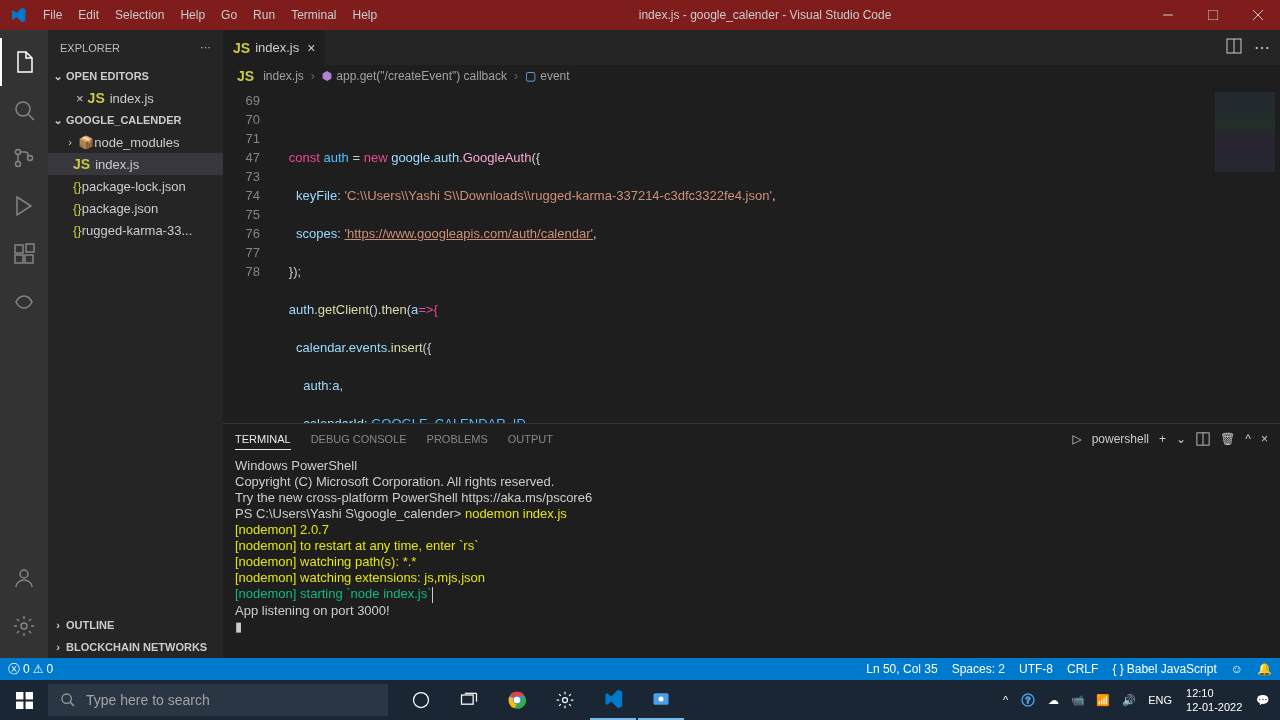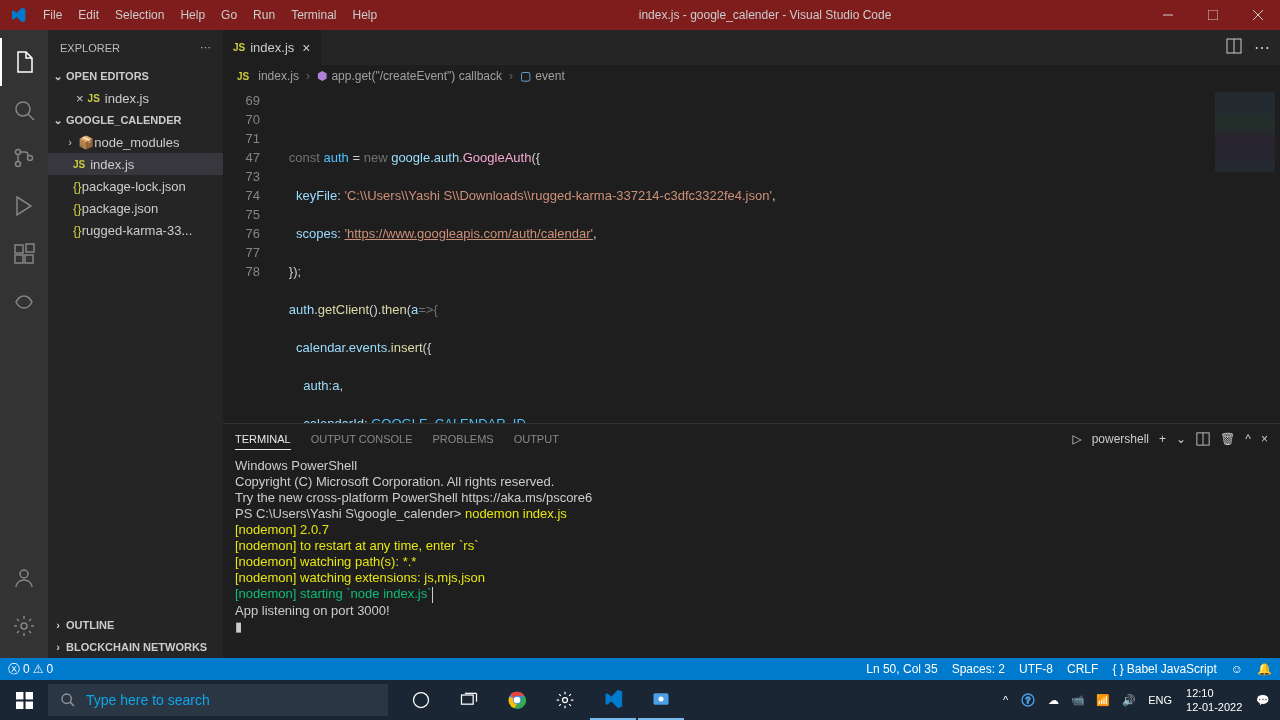--- a/index.html
+++ b/index.html
@@ -15,58 +15,58 @@
 .activity-icon { width: 48px; height: 48px; display: flex; align-items: center; justify-content: center; color: #858585; cursor: pointer; }
 .activity-icon.active { color: #ffffff; border-left: 2px solid #fff; }
 .activity-bottom { margin-top: auto; margin-bottom: 8px; }
 .sidebar { width: 175px; background: #252526; display: flex; flex-direction: column; font-size: 11px; }
 .sidebar-header { height: 35px; display: flex; align-items: center; padding: 0 12px; color: #bbbbbb; justify-content: space-between; }
 .section-title { height: 22px; display: flex; align-items: center; padding-left: 2px; font-weight: 700; font-size: 11px; color: #cccccc; cursor: pointer; }
 .chevron { display: inline-block; width: 16px; text-align: center; font-size: 11px; }
 .file-item { height: 22px; display: flex; align-items: center; padding-left: 14px; cursor: pointer; font-size: 13px; }
 .file-item.indent { padding-left: 28px; }
 .file-item.selected { background: #37373d; }
-.js-icon { color: #cbcb41; font-weight: bold; font-size: 10px; margin-right: 5px; }
+.js-icon { color: #cbcb41; font-weight: bold; font-size: 14px; margin-right: 5px; }
 .json-icon { color: #cbcb41; }
 .folder-icon { color: #4ec04e; }
 .sidebar-bottom { margin-top: auto; }
 .editor-area { flex: 1; display: flex; flex-direction: column; background: #1e1e1e; }
 .tabs { height: 35px; background: #252526; display: flex; align-items: center; }
 .tab { height: 35px; background: #1e1e1e; display: flex; align-items: center; padding: 0 10px; font-size: 13px; border-right: 1px solid #252526; }
 .tab-close { margin-left: 8px; color: #cccccc; font-size: 14px; cursor: pointer; }
 .editor-actions { margin-left: auto; display: flex; gap: 12px; padding-right: 10px; }
 .breadcrumbs { height: 22px; display: flex; align-items: center; padding-left: 14px; font-size: 12px; color: #a0a0a0; gap: 4px; }
 .bc-sep { color: #666; margin: 0 3px; }
 .code-area { flex: 1; display: flex; position: relative; overflow: hidden; }
 .gutter { width: 55px; text-align: right; padding-right: 18px; color: #858585; font-family: 'Consolas', monospace; font-size: 13px; line-height: 19px; padding-top: 4px; }
 .code-content { flex: 1; font-family: 'Consolas', monospace; font-size: 13px; line-height: 19px; padding-top: 4px; white-space: pre; }
 .minimap { width: 80px; background: #1e1e1e; position: relative; }
 .minimap-content { position: absolute; top: 5px; right: 5px; width: 60px; height: 80px; background: linear-gradient(#2a3a4a 20%, #2a4a3a 40%, #3a2a4a 60%, #2a3a4a); opacity: 0.4; }
-.kw-blue { color: #737373; }
+.kw-blue { color: #ec4899; }
 .kw-type { color: #f9a8d4; }
 .kw-var { color: #9cdcfe; }
 .kw-str { color: #ce9178; }
 .kw-func { color: #dcdcaa; }
 .kw-const { color: #4fc1ff; }
 .panel { height: 235px; background: #1e1e1e; border-top: 1px solid #333; display: flex; flex-direction: column; }
 .panel-tabs { height: 30px; display: flex; align-items: center; padding: 0 12px; font-size: 11px; gap: 20px; }
 .panel-tab { color: #888; cursor: pointer; padding: 4px 0; }
 .panel-tab.active { color: #e7e7e7; border-bottom: 1px solid #e7e7e7; }
 .panel-actions { margin-left: auto; display: flex; align-items: center; gap: 10px; font-size: 12px; }
 .terminal-content { flex: 1; padding: 4px 12px; font-family: 'Consolas', monospace; font-size: 13px; line-height: 16px; color: #cccccc; }
 .t-yellow { color: #e5e510; }
 .t-green { color: #0dbc79; }
 .t-cmd { color: #e5e510; }
 .statusbar { height: 22px; background: #007acc; display: flex; align-items: center; font-size: 12px; color: #fff; padding: 0 8px; }
 .sb-item { margin-right: 14px; display: flex; align-items: center; gap: 3px; cursor: pointer; }
 .sb-right { margin-left: auto; display: flex; }
 .sb-right .sb-item { margin-right: 0; margin-left: 14px; }
 .taskbar { height: 40px; background: #1a2633; display: flex; align-items: center; }
 .start-btn { width: 48px; height: 40px; display: flex; align-items: center; justify-content: center; }
-.search-box { width: 340px; height: 32px; background: #2a3644; display: flex; align-items: center; padding: 0 12px; color: #0ea5e9; font-size: 14px; }
+.search-box { width: 340px; height: 32px; background: #2a3644; display: flex; align-items: center; padding: 0 12px; color: #a3a3a3; font-size: 14px; }
 .task-icons { display: flex; margin-left: 10px; gap: 2px; }
 .task-icon { width: 46px; height: 40px; display: flex; align-items: center; justify-content: center; color: #fff; }
 .task-right { margin-left: auto; display: flex; align-items: center; color: #fff; font-size: 11px; padding-right: 4px; }
 .tray-icon { padding: 0 6px; }
 .clock { padding: 0 8px; line-height: 14px; }
 svg { display: block; }
 .cursor-beam { display: inline-block; width: 1px; height: 16px; background: #ccc; vertical-align: middle; }
 </style>
 </head>
 <body>
@@ -270,21 +270,21 @@
 
       </div>
       <div class="minimap">
           <div class="minimap-content"></div>
         </div>
     </div>
 
     <div class="panel">
       <div class="panel-tabs">
         <span class="panel-tab active">TERMINAL</span>
-        <span class="panel-tab">OUTPUT CONSOLE</span>
+        <span class="panel-tab">DEBUG CONSOLE</span>
         <span class="panel-tab">PROBLEMS</span>
         <span class="panel-tab">OUTPUT</span>
         <div class="panel-actions">
           <span>▷</span>
           <span>powershell</span>
           <span>+</span>
           <span>⌄</span>
           <span>
               <svg width="14" height="14" viewBox="0 0 16 16" fill="none" stroke="#ccc">
                 <rect x="1" y="1" width="14" height="14"></rect>

